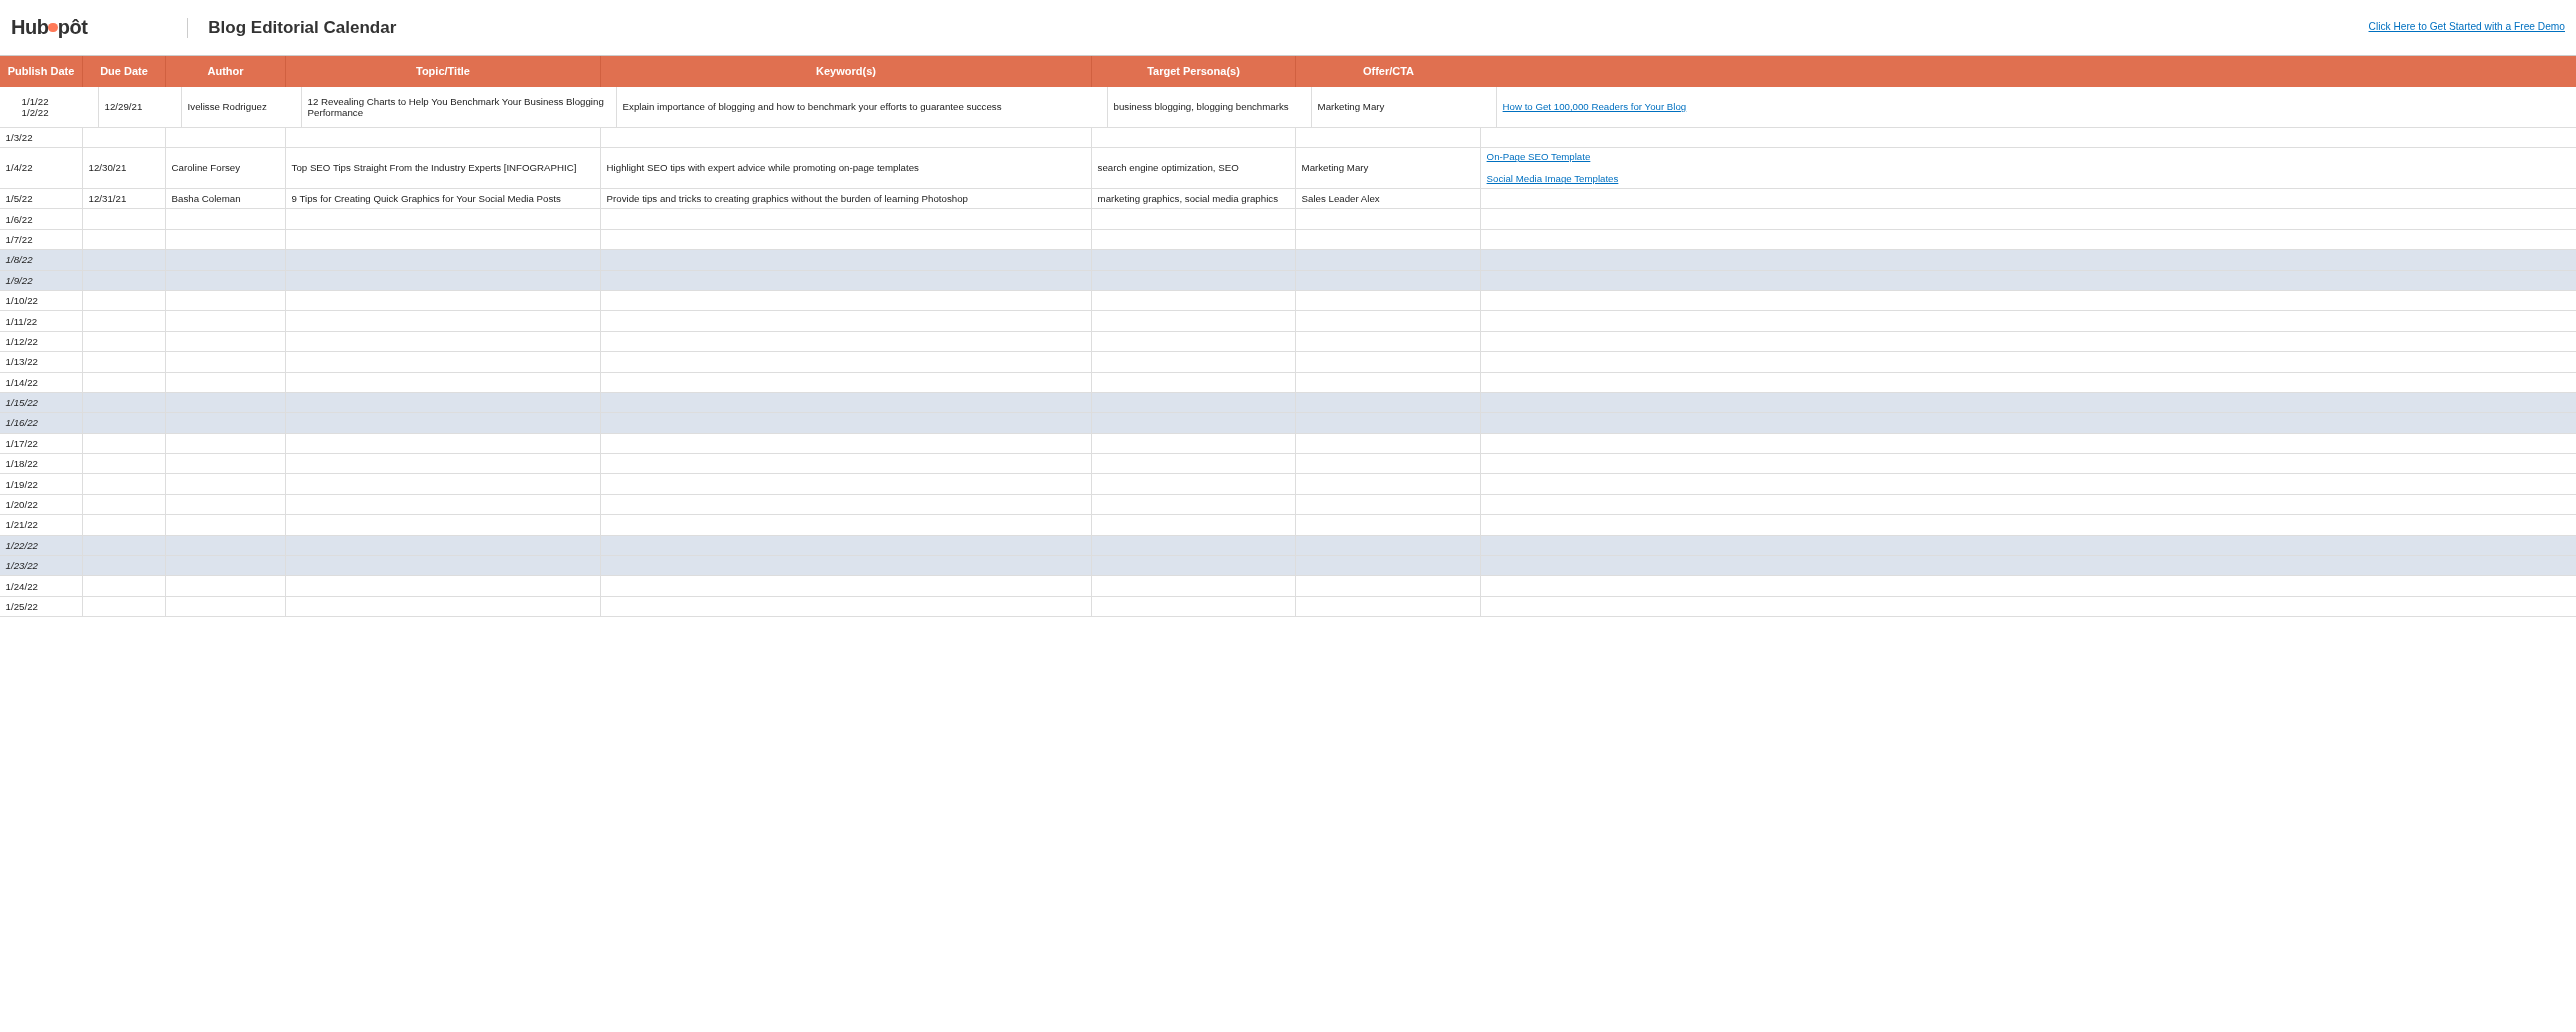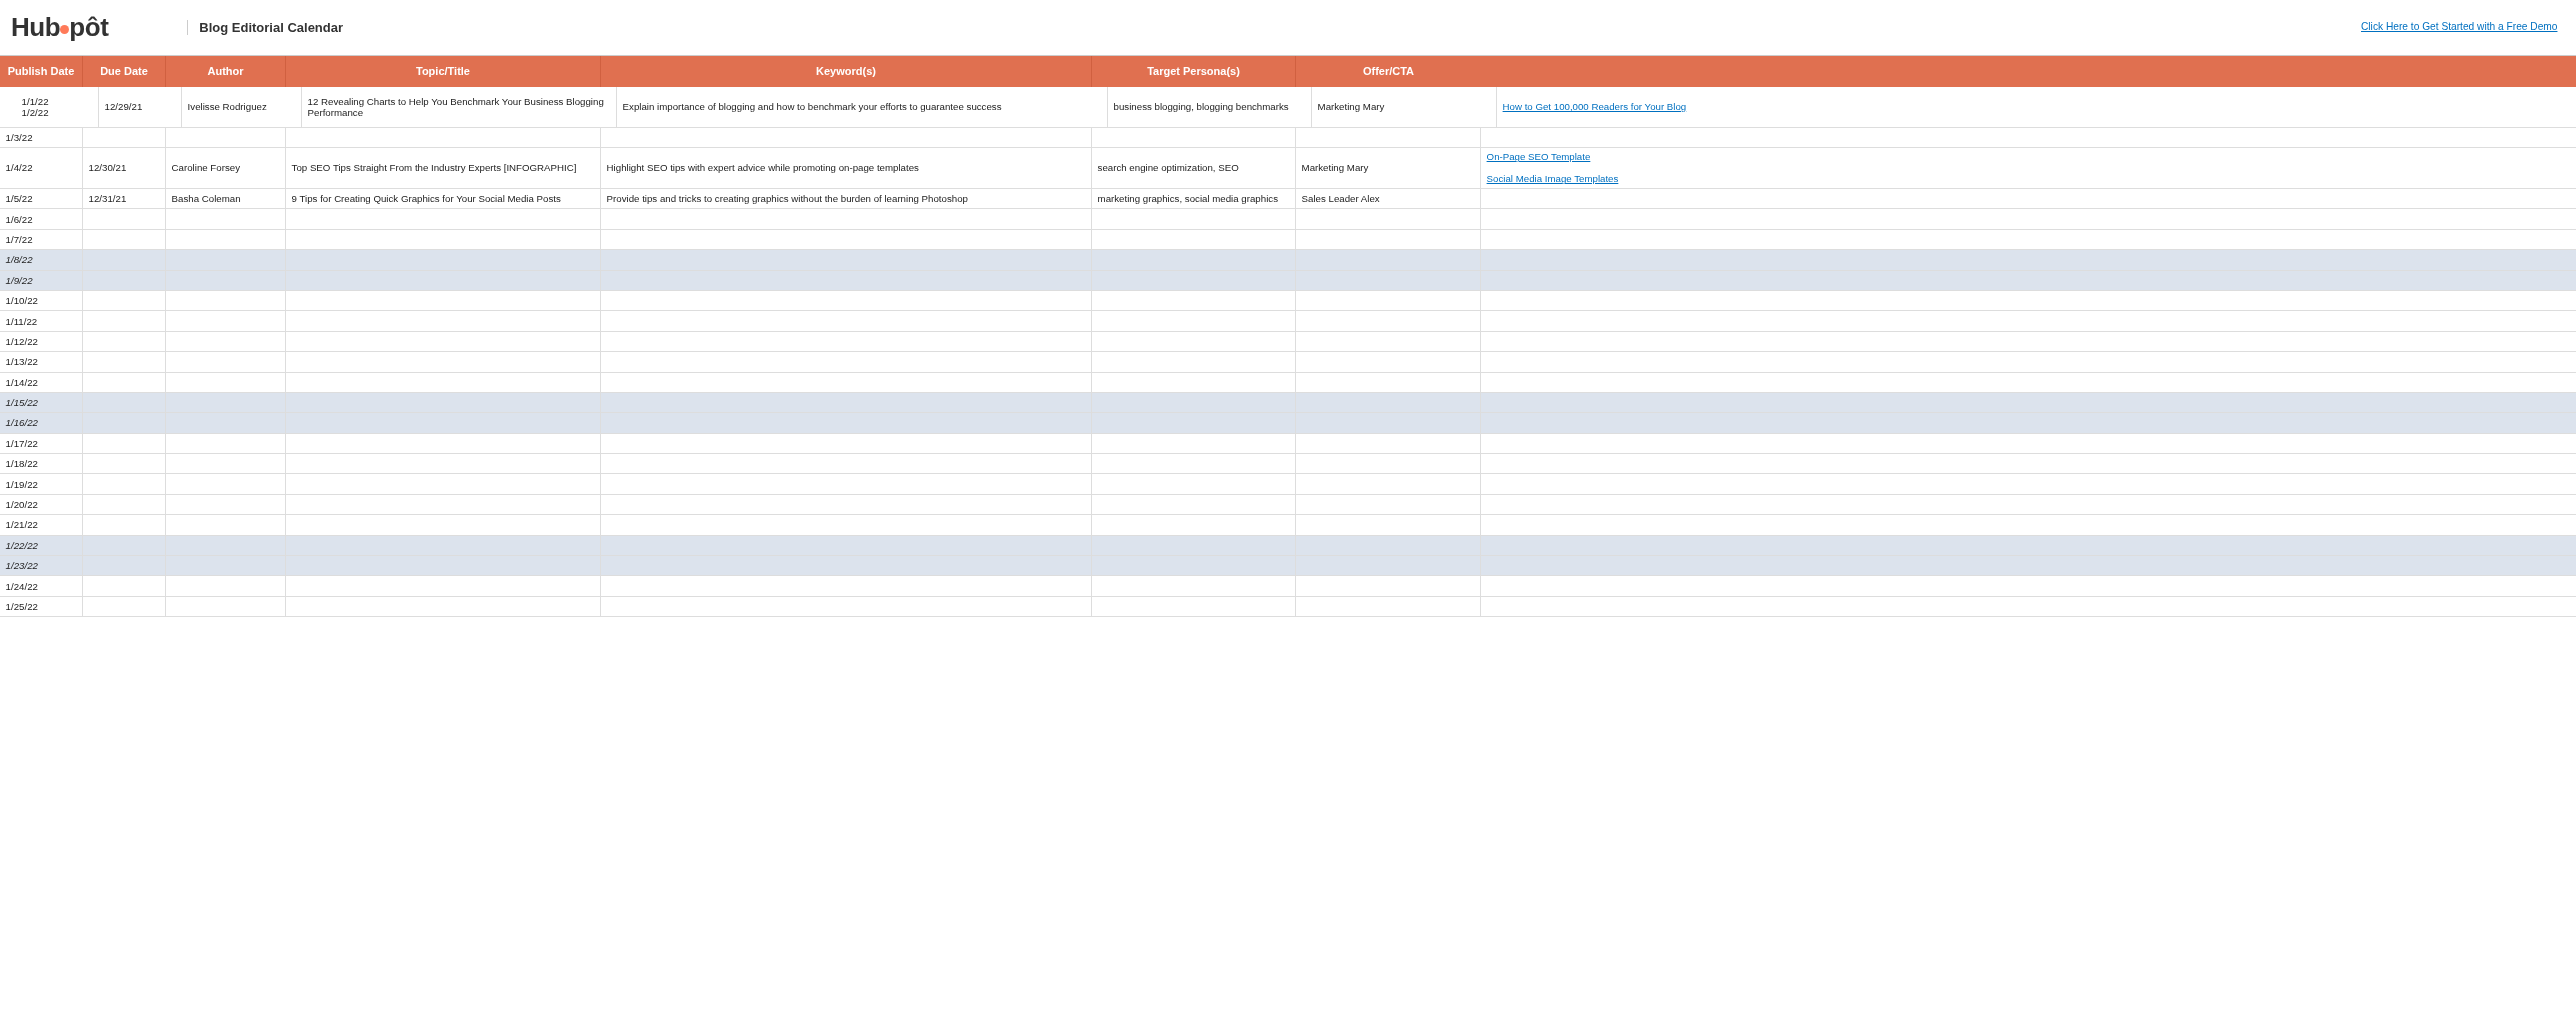--- a/index.html
+++ b/index.html
@@ -13,54 +13,54 @@
       border-bottom: 0.9px solid #ccc;
       background: #fff;
       height: 56px;
     }
     .logo-area {
       display: flex;
       align-items: center;
       min-width: 167px;
     }
     .logo-text {
-      font-size: 26px;
+      font-size: 20px;
       font-weight: bold;
       color: #333;
       letter-spacing: -0.5px;
     }
     .logo-dot {
       display: inline-block;
       width: 9.3px;
       height: 9.3px;
       background: #ff7a59;
       border-radius: 50%;
       margin: 0 0px;
       position: relative;
       top: -1.9px;
     }
     .page-title {
-      font-size: 13px;
+      font-size: 17px;
       font-weight: bold;
       color: #333;
       min-width: 241px;
-      padding-left: 11px;
+      padding-left: 20px;
       border-left: 0.9px solid #ccc;
       margin-left: 9.3px;
     }
     .header-promo {
       flex: 1;
       text-align: center;
       font-size: 10.2px;
       color: #333;
       padding: 0 18.5px;
     }
     .header-cta {
       min-width: 204px;
-      text-align: left;
+      text-align: right;
       font-size: 10.2px;
       color: #0070c0;
       line-height: 1.4;
     }
     .header-cta a {
       color: #0070c0;
       text-decoration: underline;
     }
 
     

